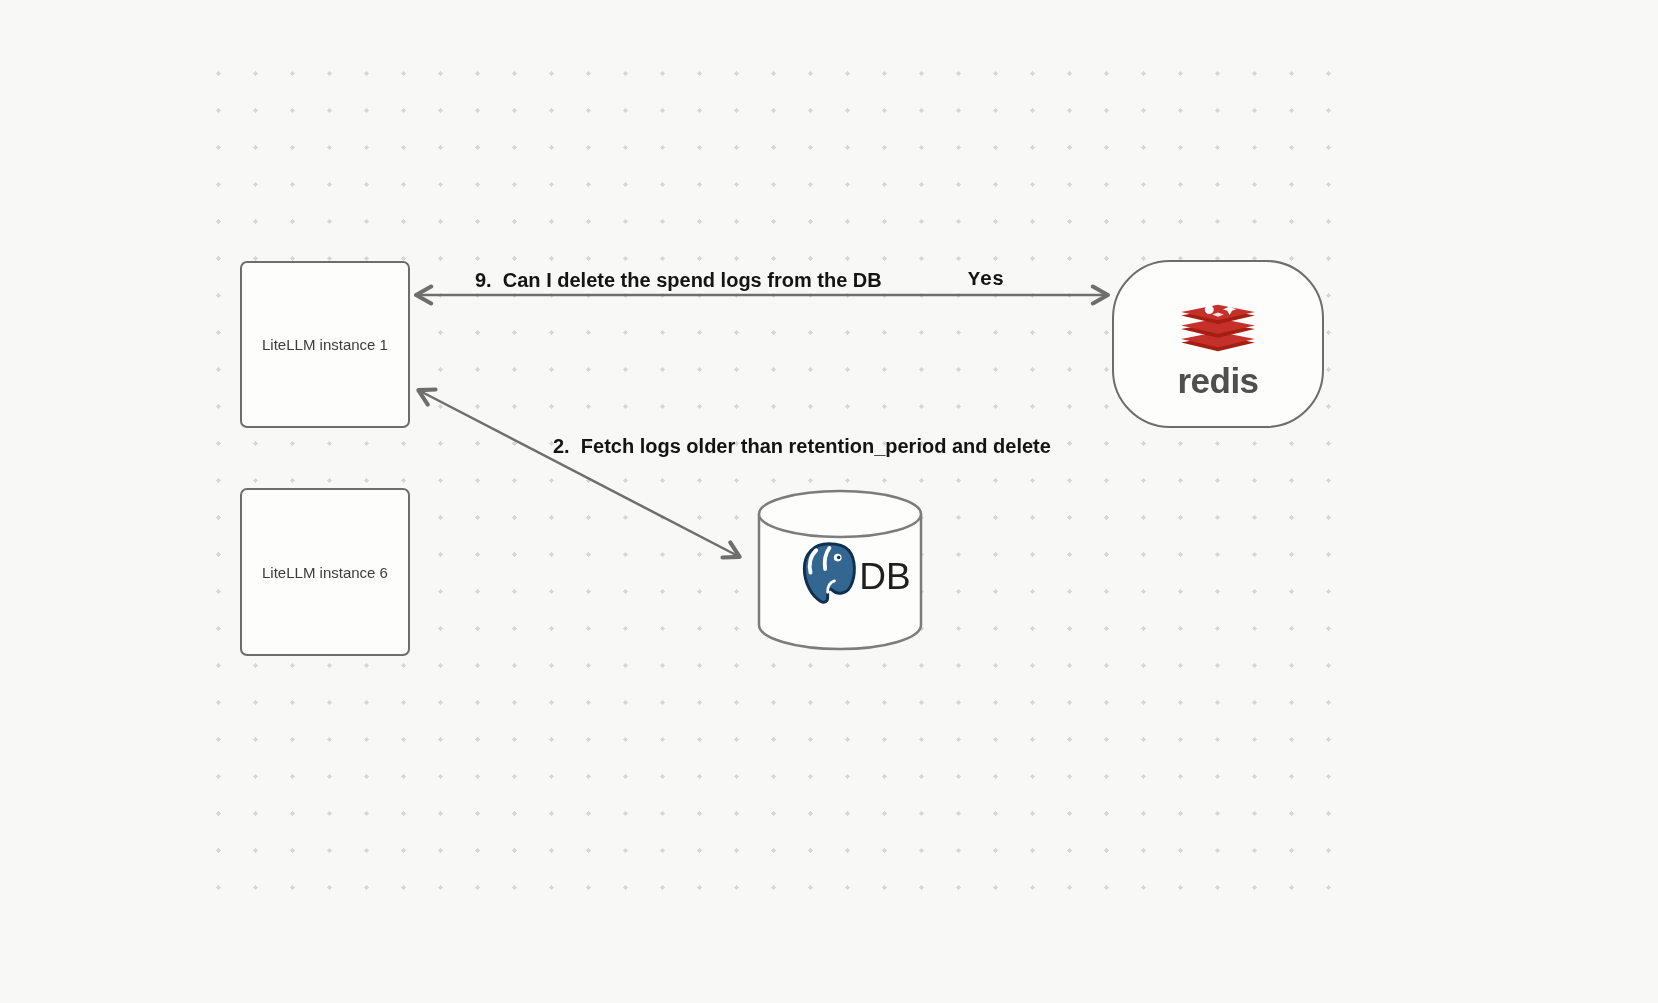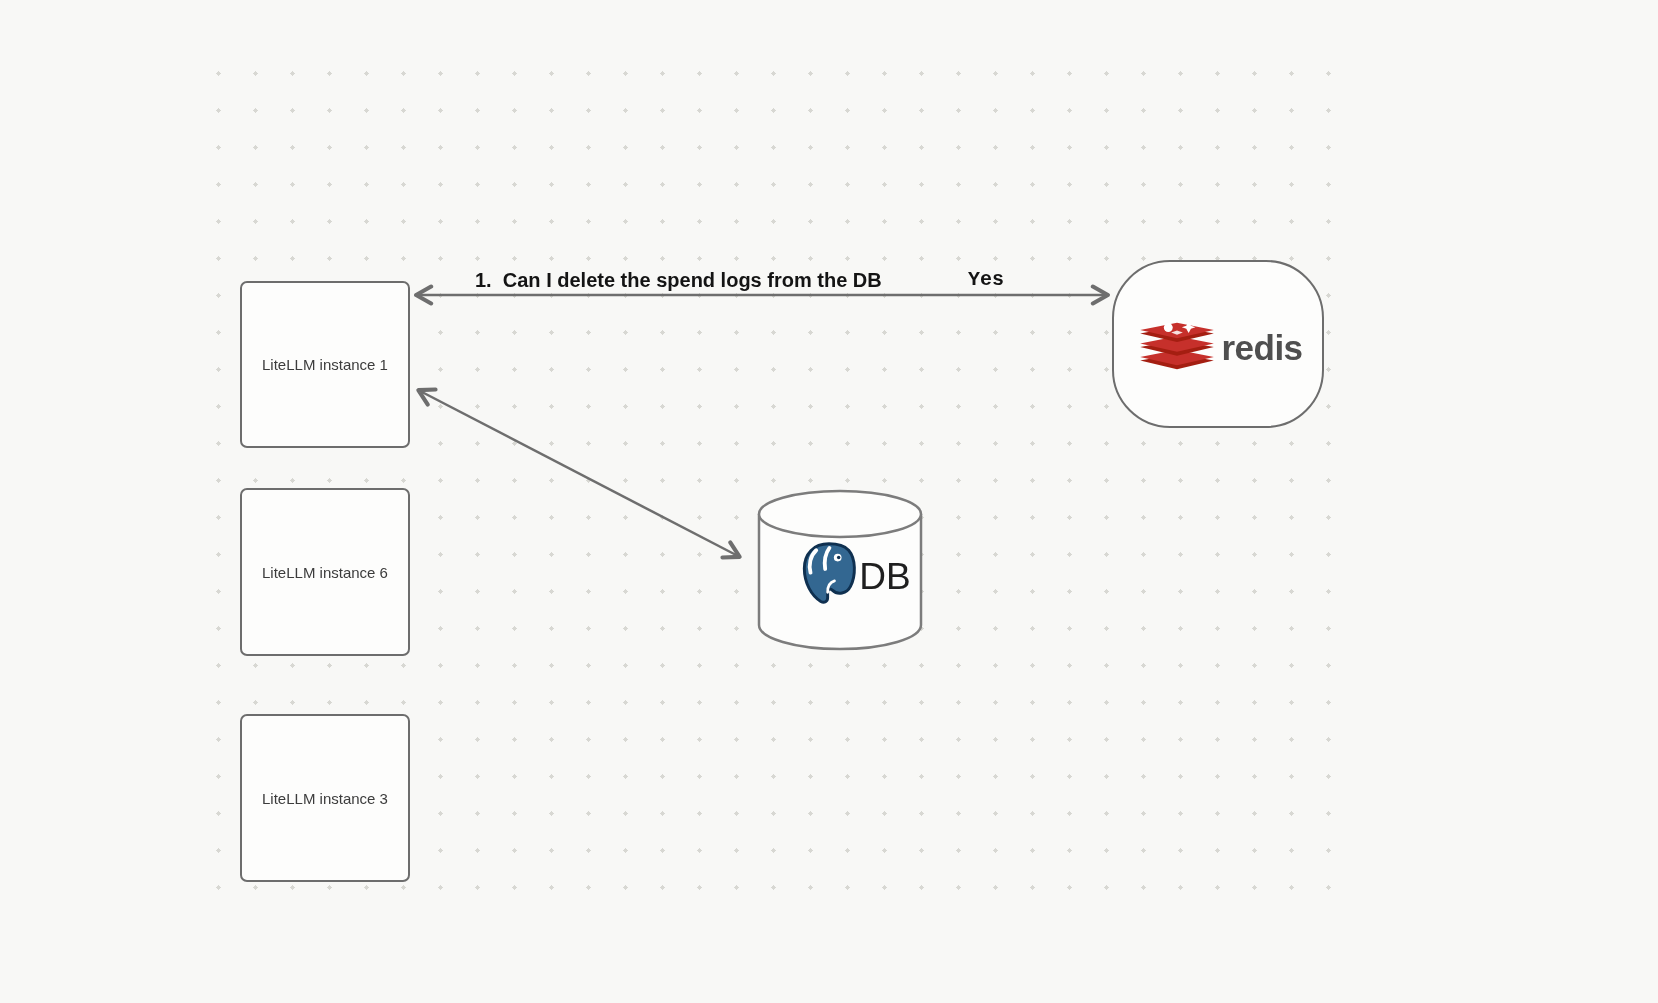--- a/index.html
+++ b/index.html
@@ -34,32 +34,32 @@
     background: #fdfdfc;
     border: 2px solid #6d6d6d;
     border-radius: 7px;
     display: flex;
     align-items: center;
     justify-content: center;
     font-size: 15px;
     color: #3c3c3c;
     text-align: center;
   }
-  .node-litellm1 { left: 240px; top: 261px; margin-top: 20px; }
+  .node-litellm1 { left: 240px; top: 261px; }
   .node-litellm2 { left: 240px; top: 488px; height: 168px; }
   .node-litellm3 { left: 240px; top: 714px; height: 168px; }
   .node-redis {
     position: absolute;
     left: 1112px; top: 260px;
     width: 212px; height: 168px;
     background: #fdfdfc;
     border: 2px solid #6d6d6d;
     border-radius: 58px;
     display: flex;
-    flex-direction: row;
+    flex-direction: column;
     align-items: center;
     justify-content: center;
     padding-top: 6px;
   }
   .redis-wordmark {
     font-size: 35px;
     font-weight: 700;
     letter-spacing: -0.5px;
     color: #4f4f4f;
     line-height: 1;
@@ -117,23 +117,20 @@
     <line x1="418" y1="295" x2="1106" y2="295" stroke="#6e6e6e" stroke-width="2.5" marker-start="url(#arrowhead)" marker-end="url(#arrowhead)"></line>
     <line x1="420" y1="391" x2="738" y2="556" stroke="#6e6e6e" stroke-width="2.5" marker-start="url(#arrowhead)" marker-end="url(#arrowhead)"></line>
   </svg>
 
   <div class="node-box node-litellm1">
     <span>LiteLLM instance 1</span>
   </div>
   <div class="node-box node-litellm2">
     <span>LiteLLM instance 6</span>
   </div>
-  <div class="node-box node-litellm3">
-    <span>LiteLLM instance 3</span>
-  </div>
 
   <div class="node-redis">
     <span>
       <svg width="88" height="62" viewBox="0 0 90 64">
 
         <path d="M45 41 L83 48 L45 57 L7 48 Z" fill="#a41e11"></path>
         <path d="M45 37 L83 44.5 L45 53 L7 44.5 Z" fill="#c6302b"></path>
 
         <path d="M45 27 L83 34 L45 43 L7 34 Z" fill="#a41e11"></path>
         <path d="M45 23 L83 30.5 L45 39 L7 30.5 Z" fill="#c6302b"></path>
@@ -162,16 +159,17 @@
           <path d="M35.5 8.5 C31 14.5 29.6 23 30.8 31.5" stroke="#ffffff" stroke-width="4.2" fill="none" stroke-linecap="round"></path>
           <path d="M33.5 57 C33.5 50 36 46 41 44.5" stroke="#ffffff" stroke-width="3" fill="none" stroke-linecap="round"></path>
           <circle cx="44.5" cy="19" r="4.2" fill="#ffffff"></circle>
           <circle cx="45.6" cy="19" r="1.9" fill="#0f3050"></circle>
         </svg>
       </span>
       <span class="db-label">DB</span>
     </div>
   </div>
 
-  <div class="edge-label edge1-label">1.  Can I delete the spend logs from the DB</div>
+  <div class="edge-label edge1-label">9.  Can I delete the spend logs from the DB</div>
   <div class="edge-label edge1-response">Yes</div>
+  <div class="edge-label edge2-label">2.  Fetch logs older than retention_period and delete</div>
 
 </div>
 
 </body></html>

